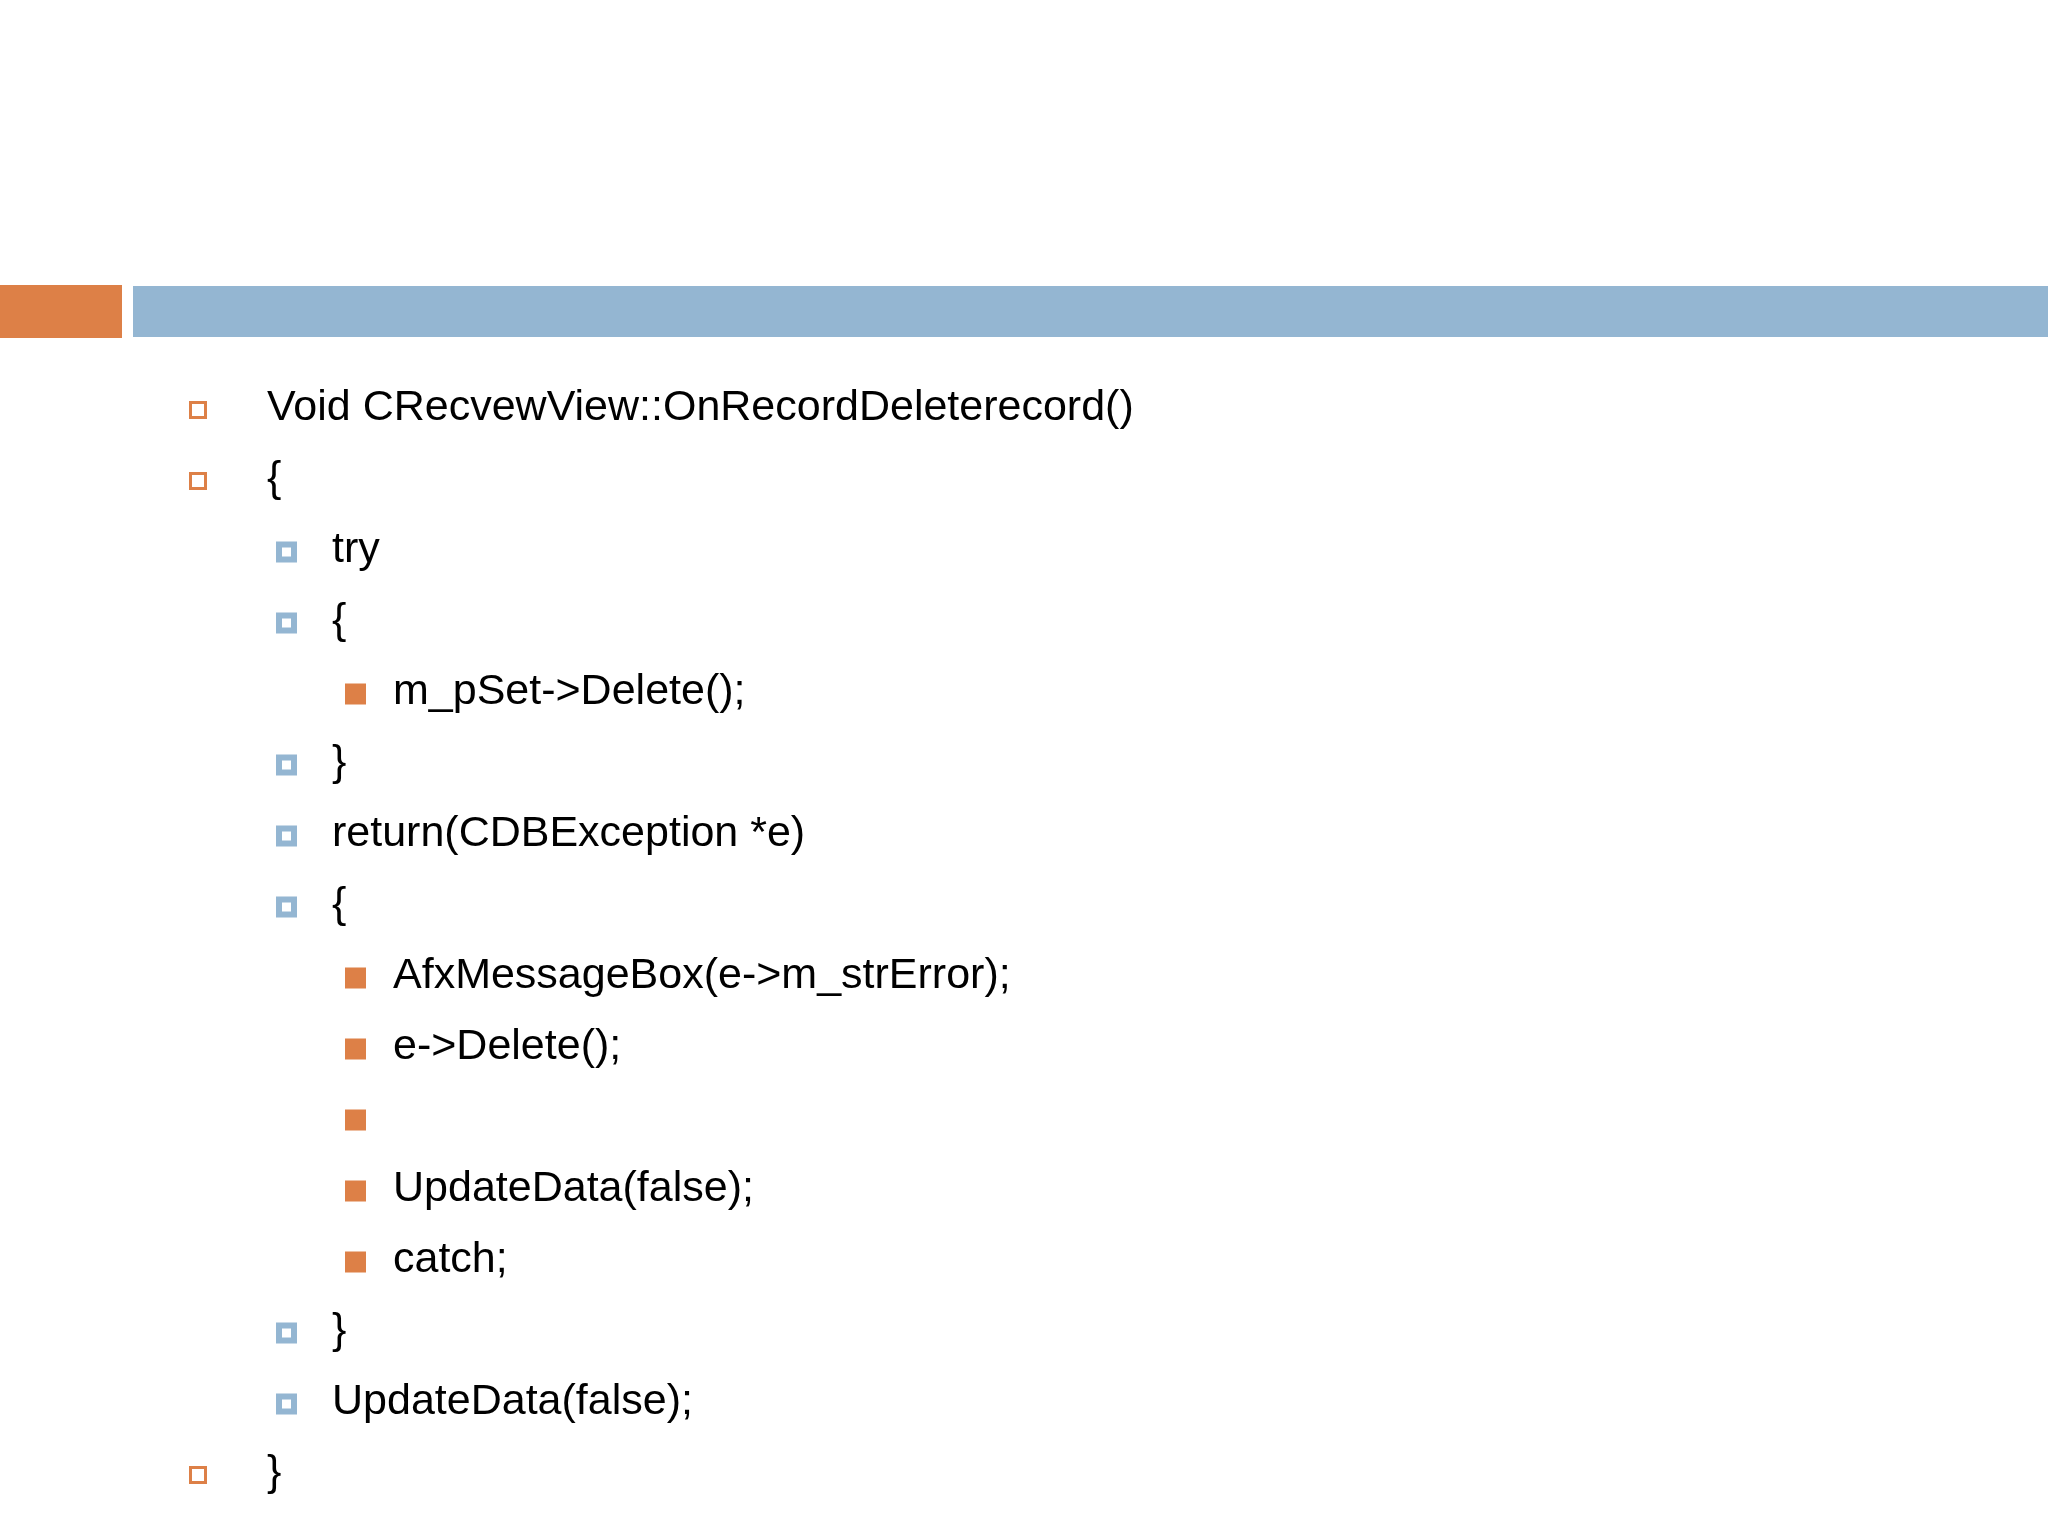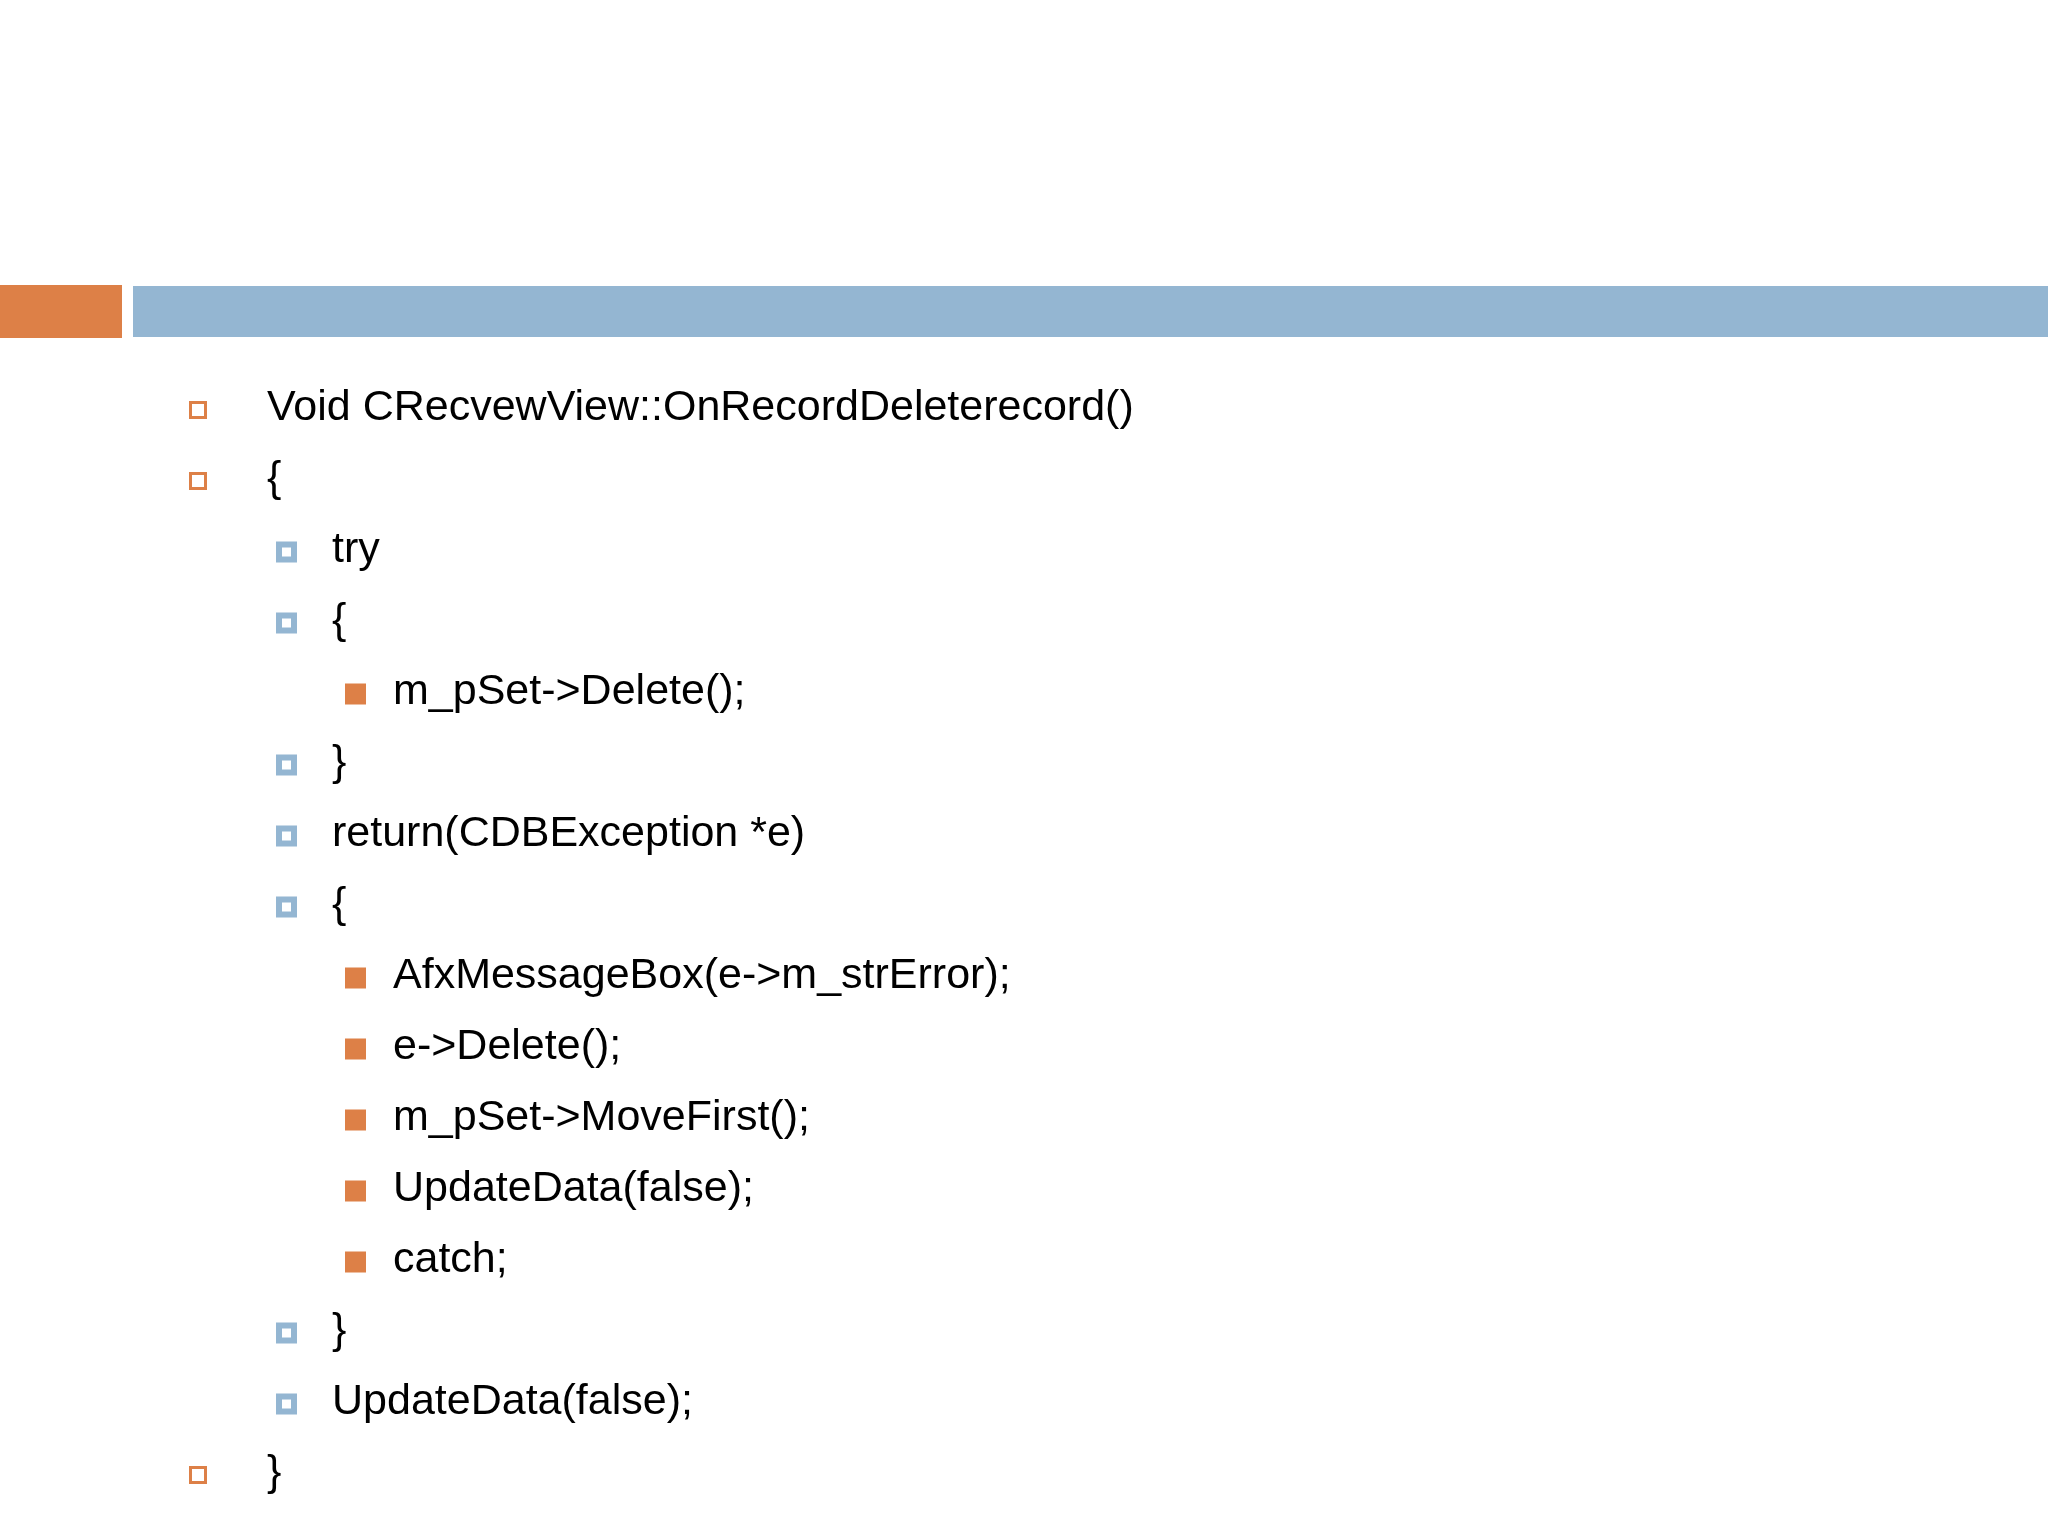--- a/index.html
+++ b/index.html
@@ -126,21 +126,20 @@
       <div class="code-line lvl3">
     <span class="bullet"></span>
     <span class="code-text">AfxMessageBox(e-&gt;m_strError);</span>
   </div>
       <div class="code-line lvl3">
     <span class="bullet"></span>
     <span class="code-text">e-&gt;Delete();</span>
   </div>
       <div class="code-line lvl3">
     <span class="bullet"></span>
-    <span class="code-text">m_pSet-&gt;MoveFirst();</span>
   </div>
       <div class="code-line lvl3">
     <span class="bullet"></span>
     <span class="code-text">UpdateData(false);</span>
   </div>
       <div class="code-line lvl3">
     <span class="bullet"></span>
     <span class="code-text">catch;</span>
   </div>
       <div class="code-line lvl2">

